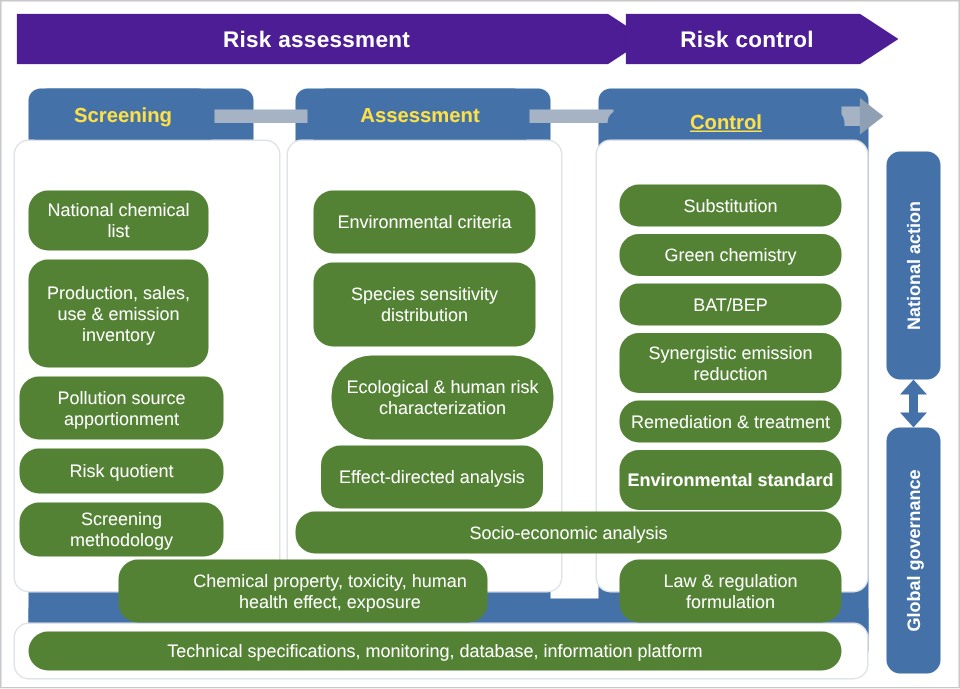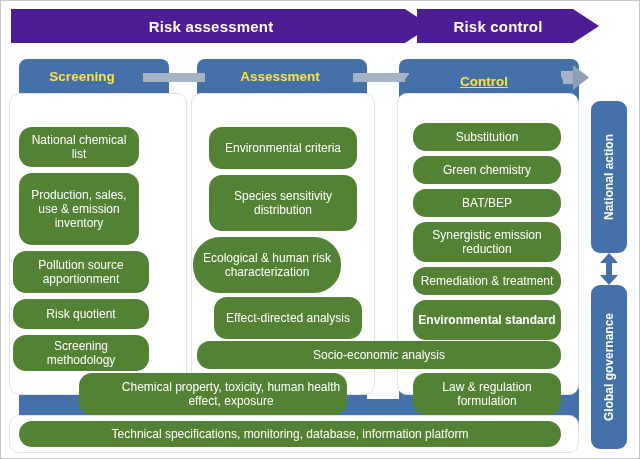--- a/index.html
+++ b/index.html
@@ -174,21 +174,21 @@
   <div class="gbox" style="left:12px; top:334px; width:136px; height:36px;">
     <span>Screening methodology</span>
   </div>
 
   <div class="gbox" style="left:208px; top:126px; width:148px; height:42px;">
     <span>Environmental criteria</span>
   </div>
   <div class="gbox" style="left:208px; top:174px; width:148px; height:56px;justify-content:flex-end;">
     <span>Species sensitivity distribution</span>
   </div>
-  <div class="gbox" style="left:192px; top:236px; width:148px; height:56px;border-radius:27px;">
+  <div class="gbox" style="left:220px; top:236px; width:148px; height:56px;border-radius:27px;">
     <span>Ecological &amp; human risk characterization</span>
   </div>
   <div class="gbox" style="left:213px; top:296px; width:148px; height:42px;">
     <span>Effect-directed analysis</span>
   </div>
 
   <div class="gbox" style="left:412px; top:122px; width:148px; height:28px;">
     <span>Substitution</span>
   </div>
   <div class="gbox" style="left:412px; top:155px; width:148px; height:28px;">
@@ -203,21 +203,21 @@
   <div class="gbox" style="left:412px; top:266px; width:148px; height:28px;">
     <span>Remediation &amp; treatment</span>
   </div>
   <div class="gbox" style="left:412px; top:299px; width:148px; height:40px;font-weight:bold;">
     <span>Environmental standard</span>
   </div>
 
   <div class="gbox" style="left:196px; top:340px; width:364px; height:28px;">
     <span>Socio-economic analysis</span>
   </div>
-  <div class="gbox" style="left:78px; top:372px; width:268px; height:42px;padding-left:41px;">
+  <div class="gbox" style="left:78px; top:372px; width:246px; height:42px;padding-left:41px;">
     <span>Chemical property, toxicity, human health effect, exposure</span>
   </div>
   <div class="gbox" style="left:412px; top:372px; width:148px; height:42px;">
     <span>Law &amp; regulation formulation</span>
   </div>
   <div class="gbox" style="left:18px; top:420px; width:542px; height:26px;">
     <span>Technical specifications, monitoring, database, information platform</span>
   </div>
 
   <div class="side-bar" style="left:590px; top:100px; width:36px; height:152px;">

